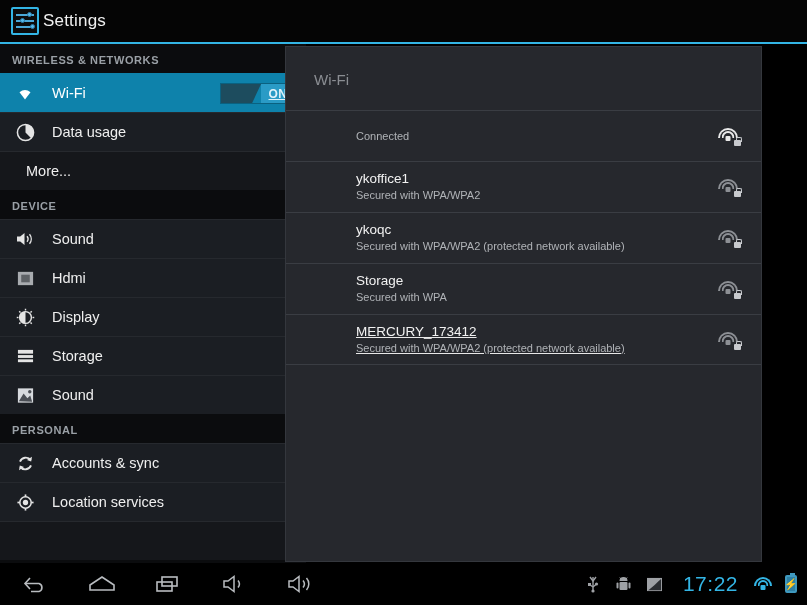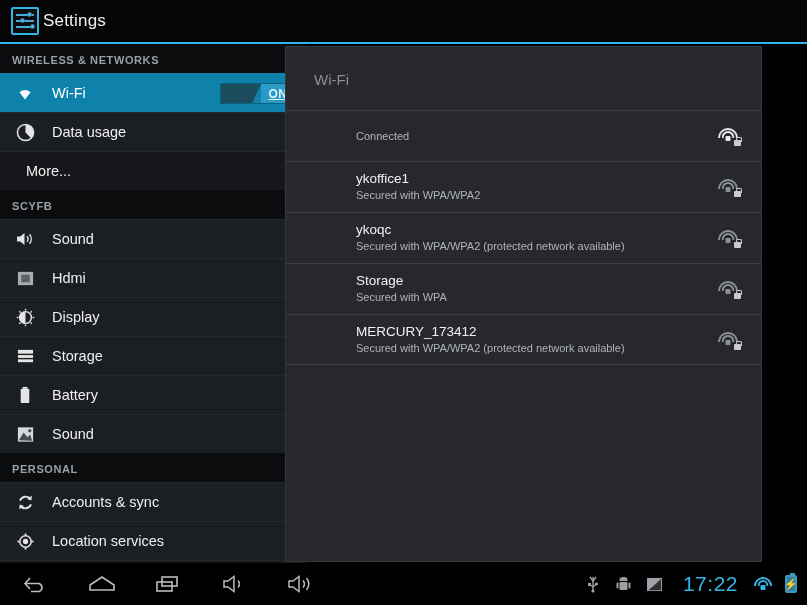--- a/index.html
+++ b/index.html
@@ -119,21 +119,21 @@
   }
   #wifi-heading {
     font-size:15px; color:#8a8d92; padding:24px 0 0 28px;
   }
   #net-list { margin-top:22px; }
   .net-row {
     height:51px; border-top:1px solid #3a3d43;
     display:flex; align-items:center;
     padding:0 22px 0 70px; position:relative;
   }
-  .net-row:last-child { border-bottom:1px solid #3a3d43; }
+  .net-row:last-child { border-bottom:1px solid #3a3d43;text-decoration:underline; }
   .net-text { flex:1; }
   .net-ssid { font-size:13.5px; color:#f2f2f2; line-height:16px; }
   .net-sub { font-size:11px; color:#b0b3b7; line-height:15px; margin-top:1px; }
 
   
   .wifi-ic { position:relative; width:22px; height:18px; flex:0 0 22px; }
   .wifi-ic .arc {
     position:absolute; left:50%; transform:translateX(-50%);
     border:2px solid #8d9095; border-bottom:none;
     border-radius:50% 50% 0 0 / 100% 100% 0 0;
@@ -239,21 +239,21 @@
         <path d="M10 10 L10 1.5 A8.5 8.5 0 0 1 16 16 Z" fill="#e4e4e4"></path>
       </svg>
     </div>
     <div class="row-label">Data usage</div>
   </div>
 
   <div class="row plain indent">
     <div class="row-label">More...</div>
   </div>
 
-  <div class="sec-header">SCYFB</div>
+  <div class="sec-header">DEVICE</div>
 
   <div class="row">
     <div class="row-icon">
       <svg width="20" height="18" viewBox="0 0 20 18">
         <path d="M2 6.5h3.2L9.5 3v12L5.2 11.5H2z" fill="#e4e4e4"></path>
         <path d="M12 6.2a4.5 4.5 0 0 1 0 5.6" stroke="#e4e4e4" stroke-width="1.4" fill="none"></path>
         <path d="M14.5 4.2a7.5 7.5 0 0 1 0 9.6" stroke="#e4e4e4" stroke-width="1.4" fill="none"></path>
       </svg>
     </div>
     <div class="row-label">Sound</div>
@@ -293,29 +293,20 @@
     <div class="row-icon">
       <svg width="19" height="17" viewBox="0 0 20 18">
         <rect x="2" y="2" width="16" height="4" fill="#e4e4e4"></rect>
         <rect x="2" y="7.5" width="16" height="3" fill="#e4e4e4"></rect>
         <rect x="2" y="12" width="16" height="3" fill="#e4e4e4"></rect>
       </svg>
     </div>
     <div class="row-label">Storage</div>
   </div>
 
-  <div class="row">
-    <div class="row-icon">
-      <svg width="14" height="19" viewBox="0 0 14 20">
-        <rect x="4.5" y="1" width="5" height="2" fill="#e4e4e4"></rect>
-        <rect x="2.5" y="3" width="9" height="15" rx="1" fill="#e4e4e4"></rect>
-      </svg>
-    </div>
-    <div class="row-label">Battery</div>
-  </div>
 
   <div class="row">
     <div class="row-icon">
       <svg width="19" height="19" viewBox="0 0 20 20">
         <rect x="2" y="2.5" width="16" height="15" fill="#d7dade"></rect>
         <path d="M3 16 L8 8 L12 13 L15 10 L17 16.5 Z" fill="#4a4e54"></path>
         <circle cx="14.5" cy="6" r="1.8" fill="#4a4e54"></circle>
       </svg>
     </div>
     <div class="row-label">Sound</div>

